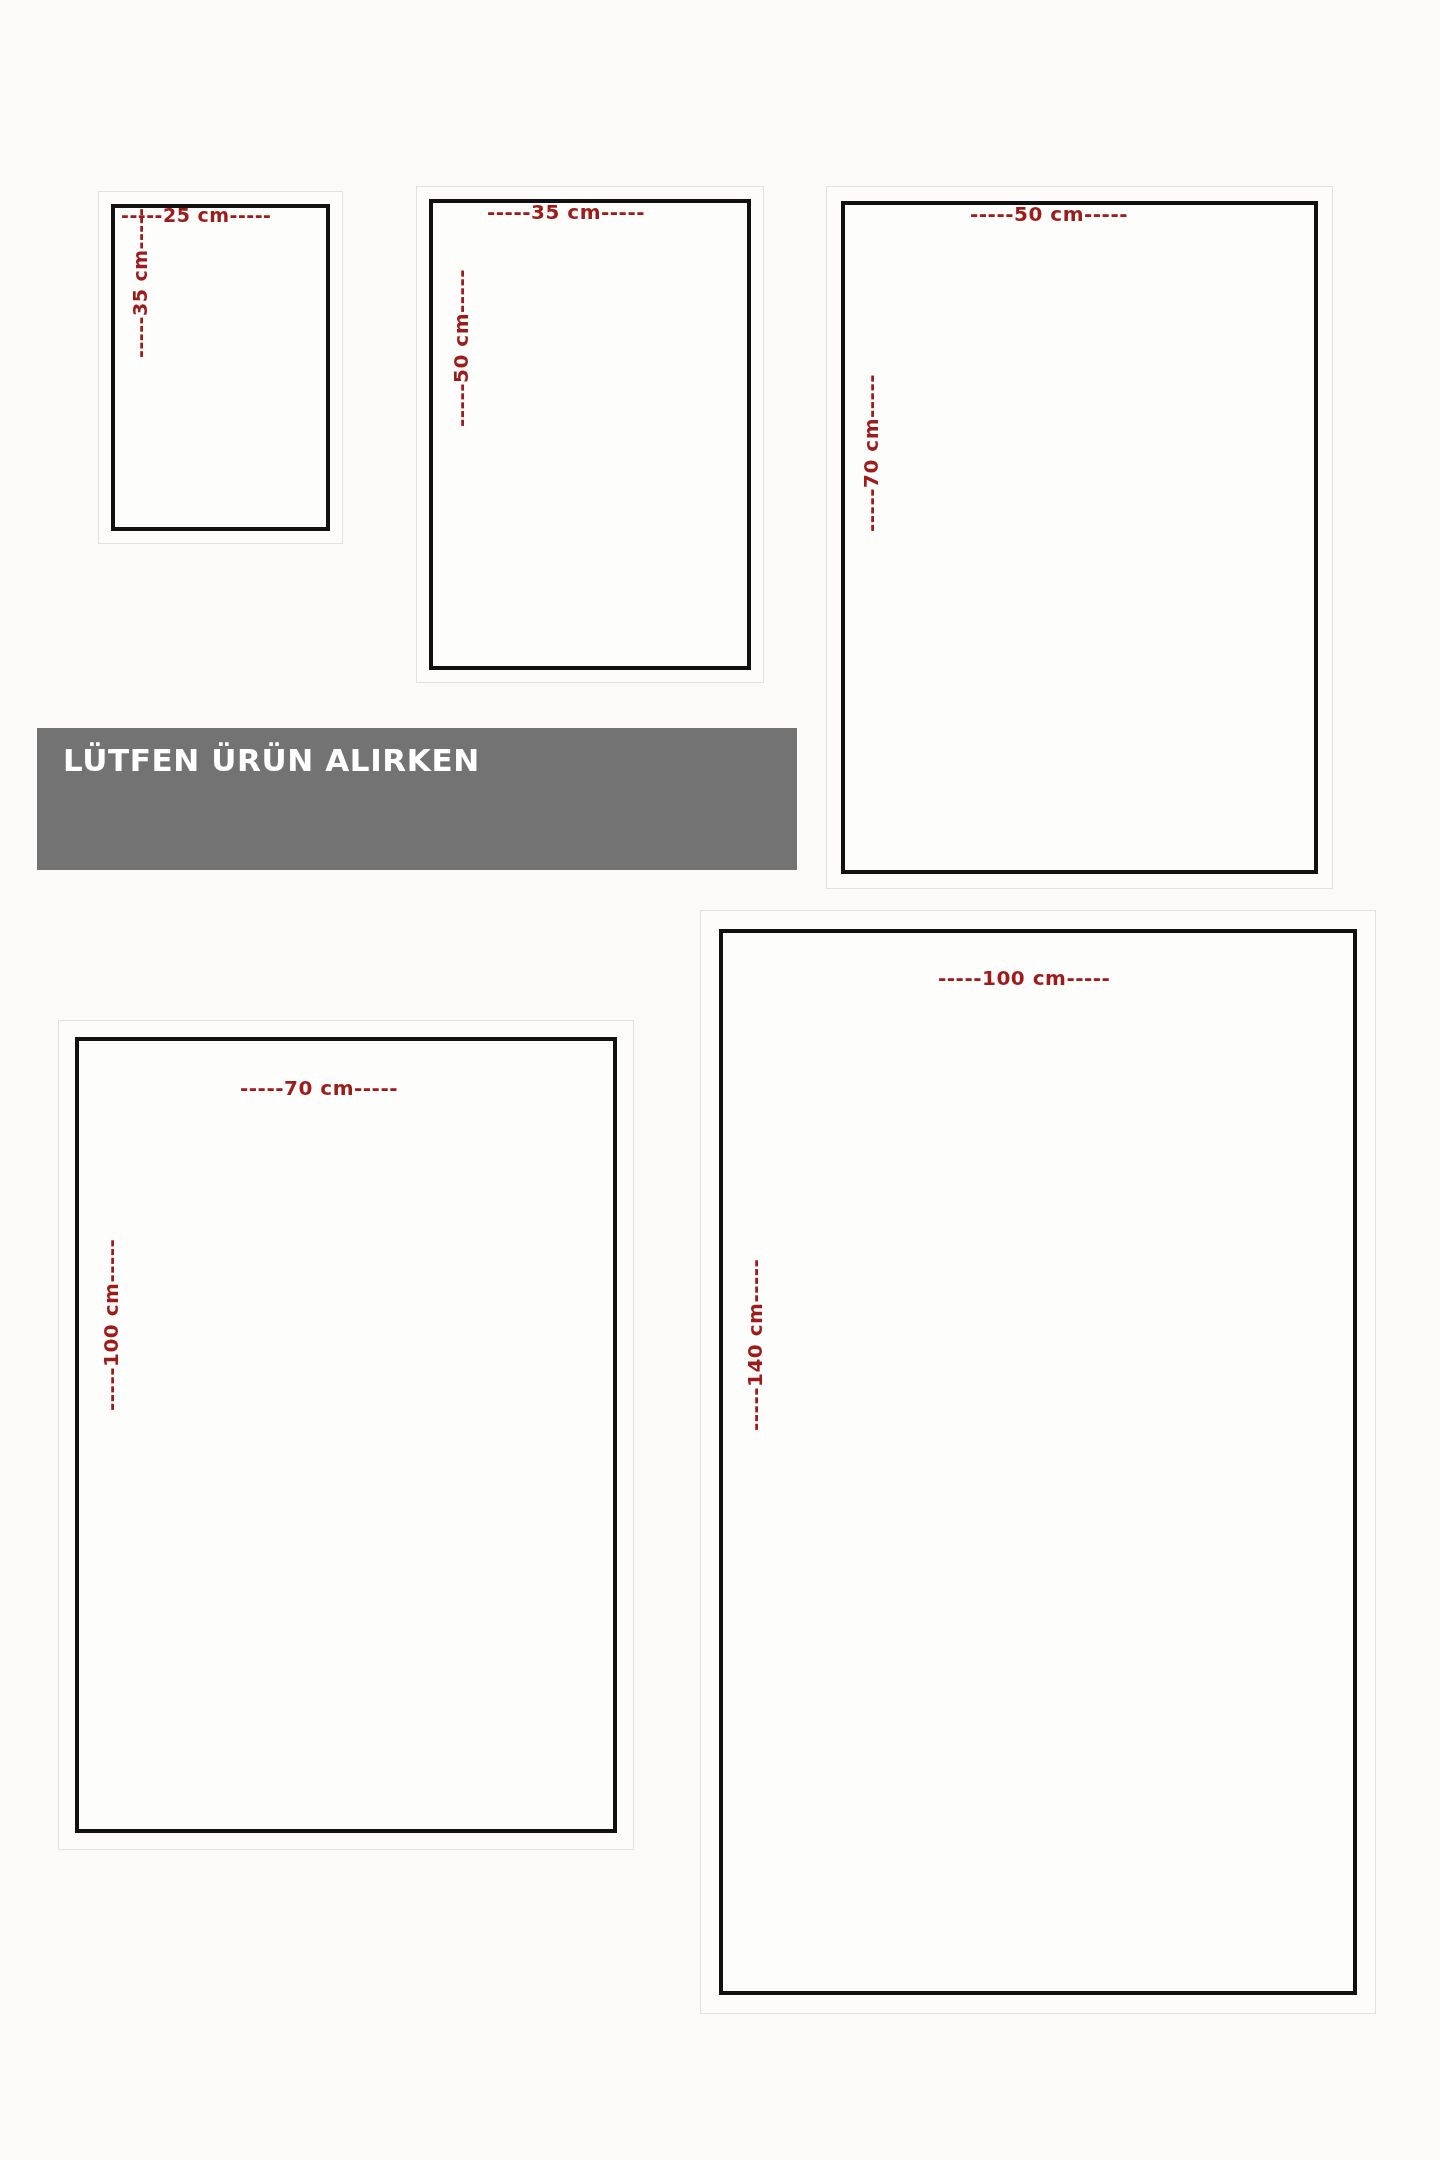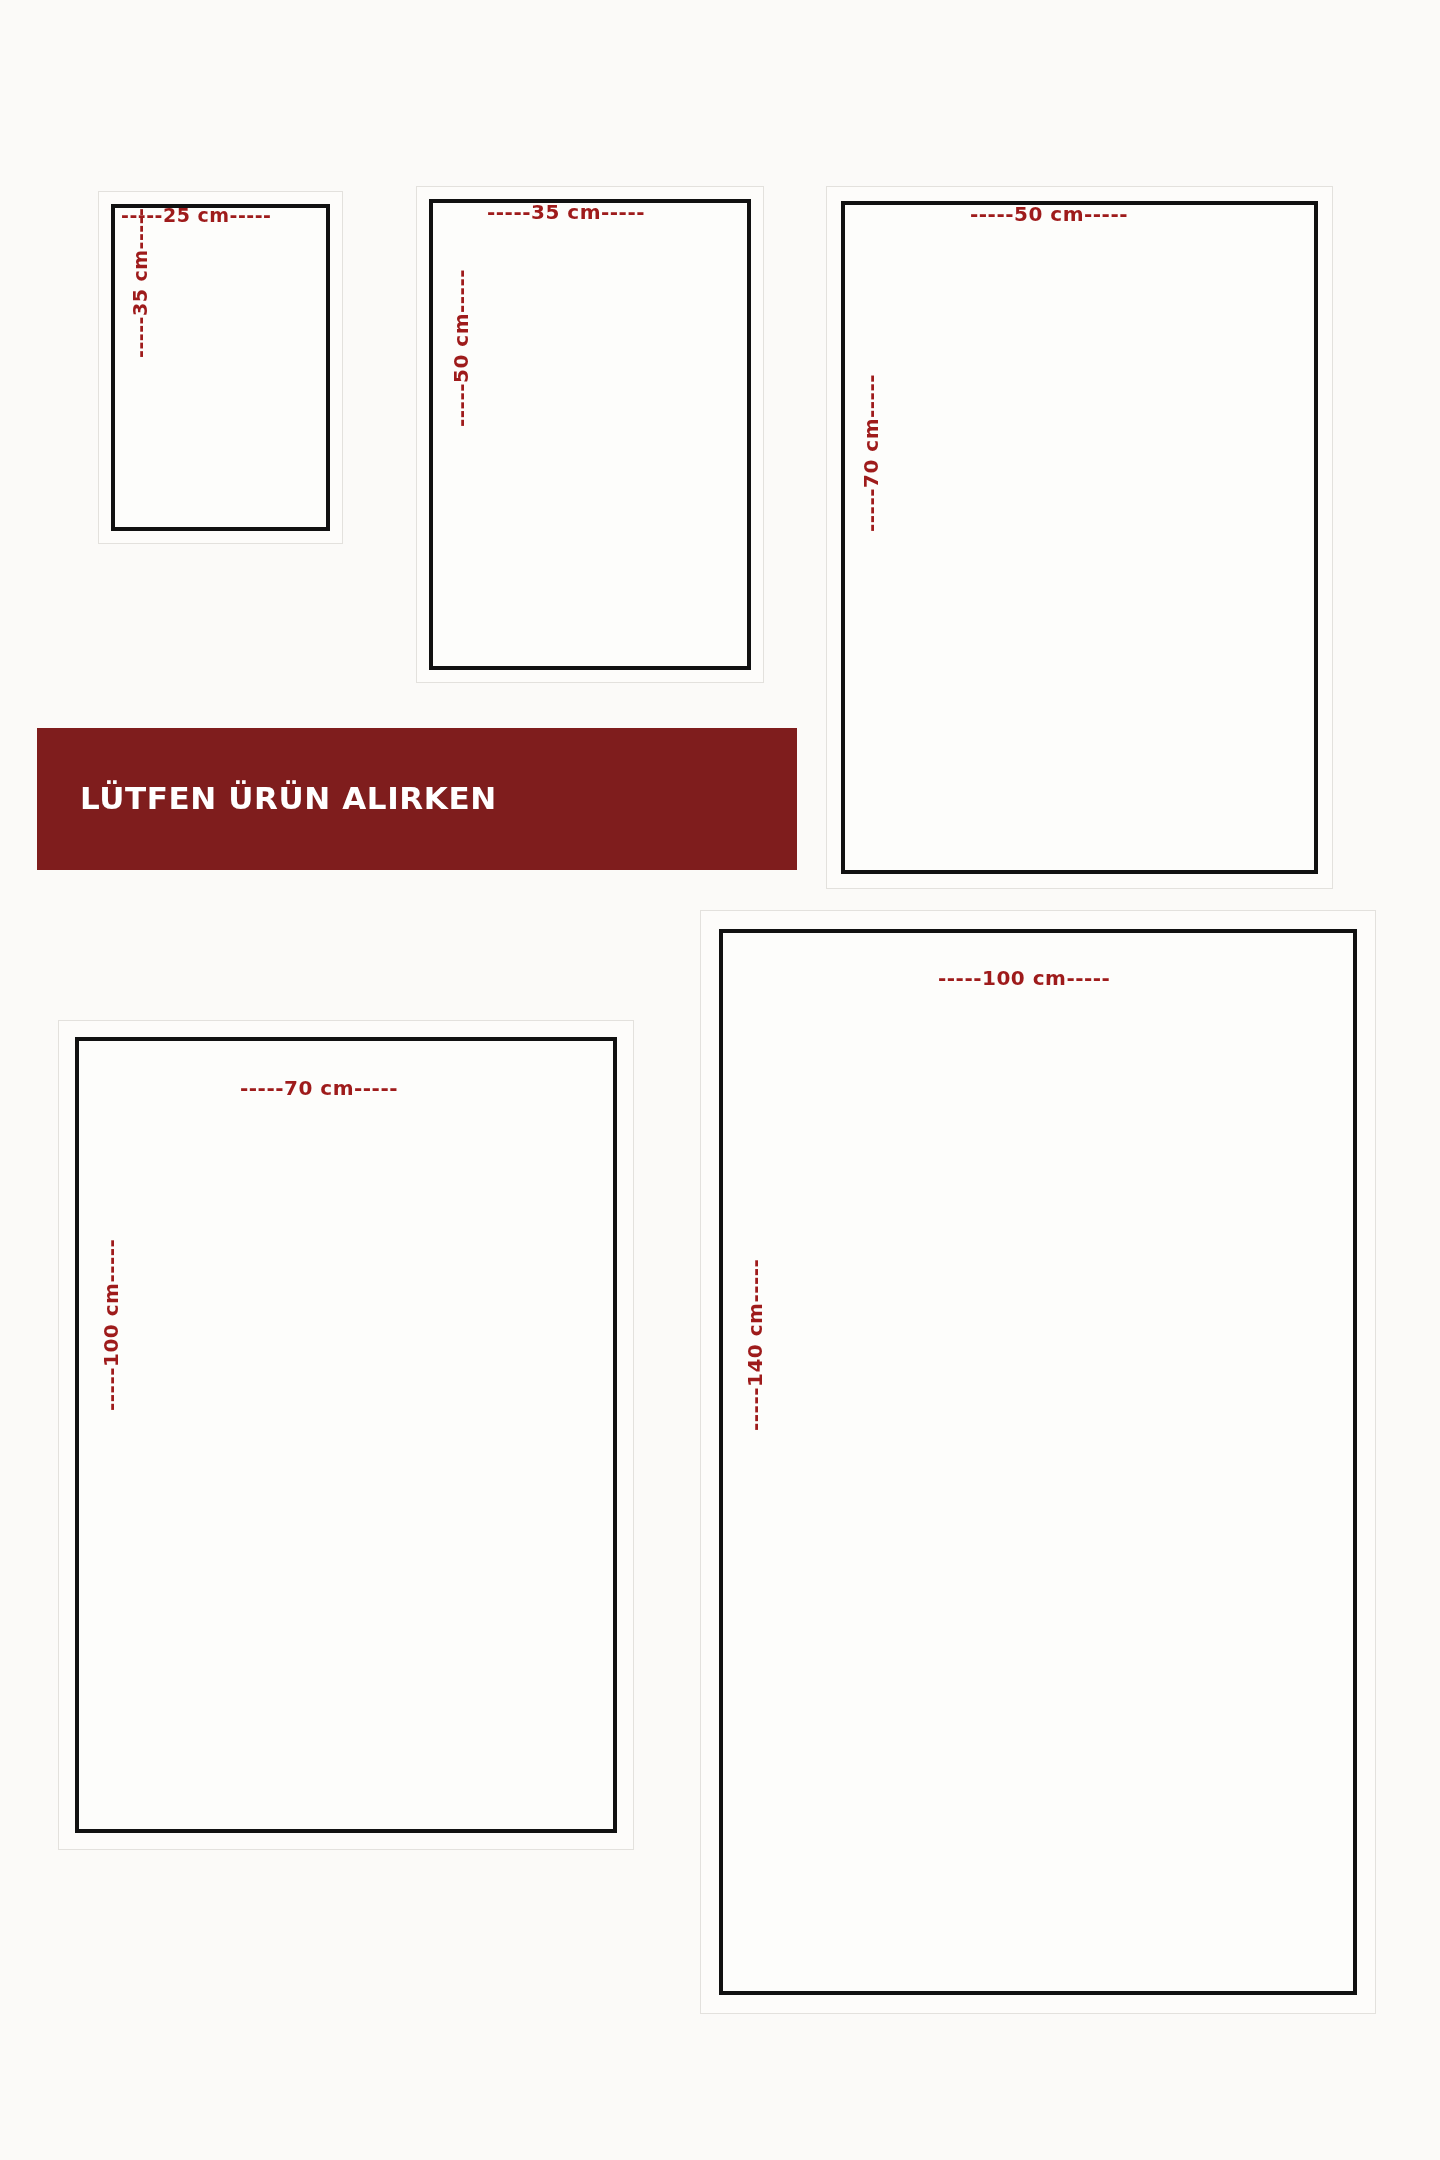--- a/index.html
+++ b/index.html
@@ -47,27 +47,26 @@
     
   }
   .dim-v {
     transform-origin: left top;
     transform: rotate(-90deg);
   }
 
   
   .banner {
     position: absolute;
-    background: #7f1d1d;
+    background: #737373;
     color: #ffffff;
     box-sizing: border-box;
     display: flex;
     flex-direction: column;
-    justify-content: center;
-    padding: 14px 43px;
+    padding: 14px 26px;
   }
   .banner .line {
     font-size: 31px;
     font-weight: bold;
     line-height: 1.22;
     letter-spacing: 0.6px;
     font-family: "DejaVu Sans", sans-serif;
   }
 </style>
 </head>

